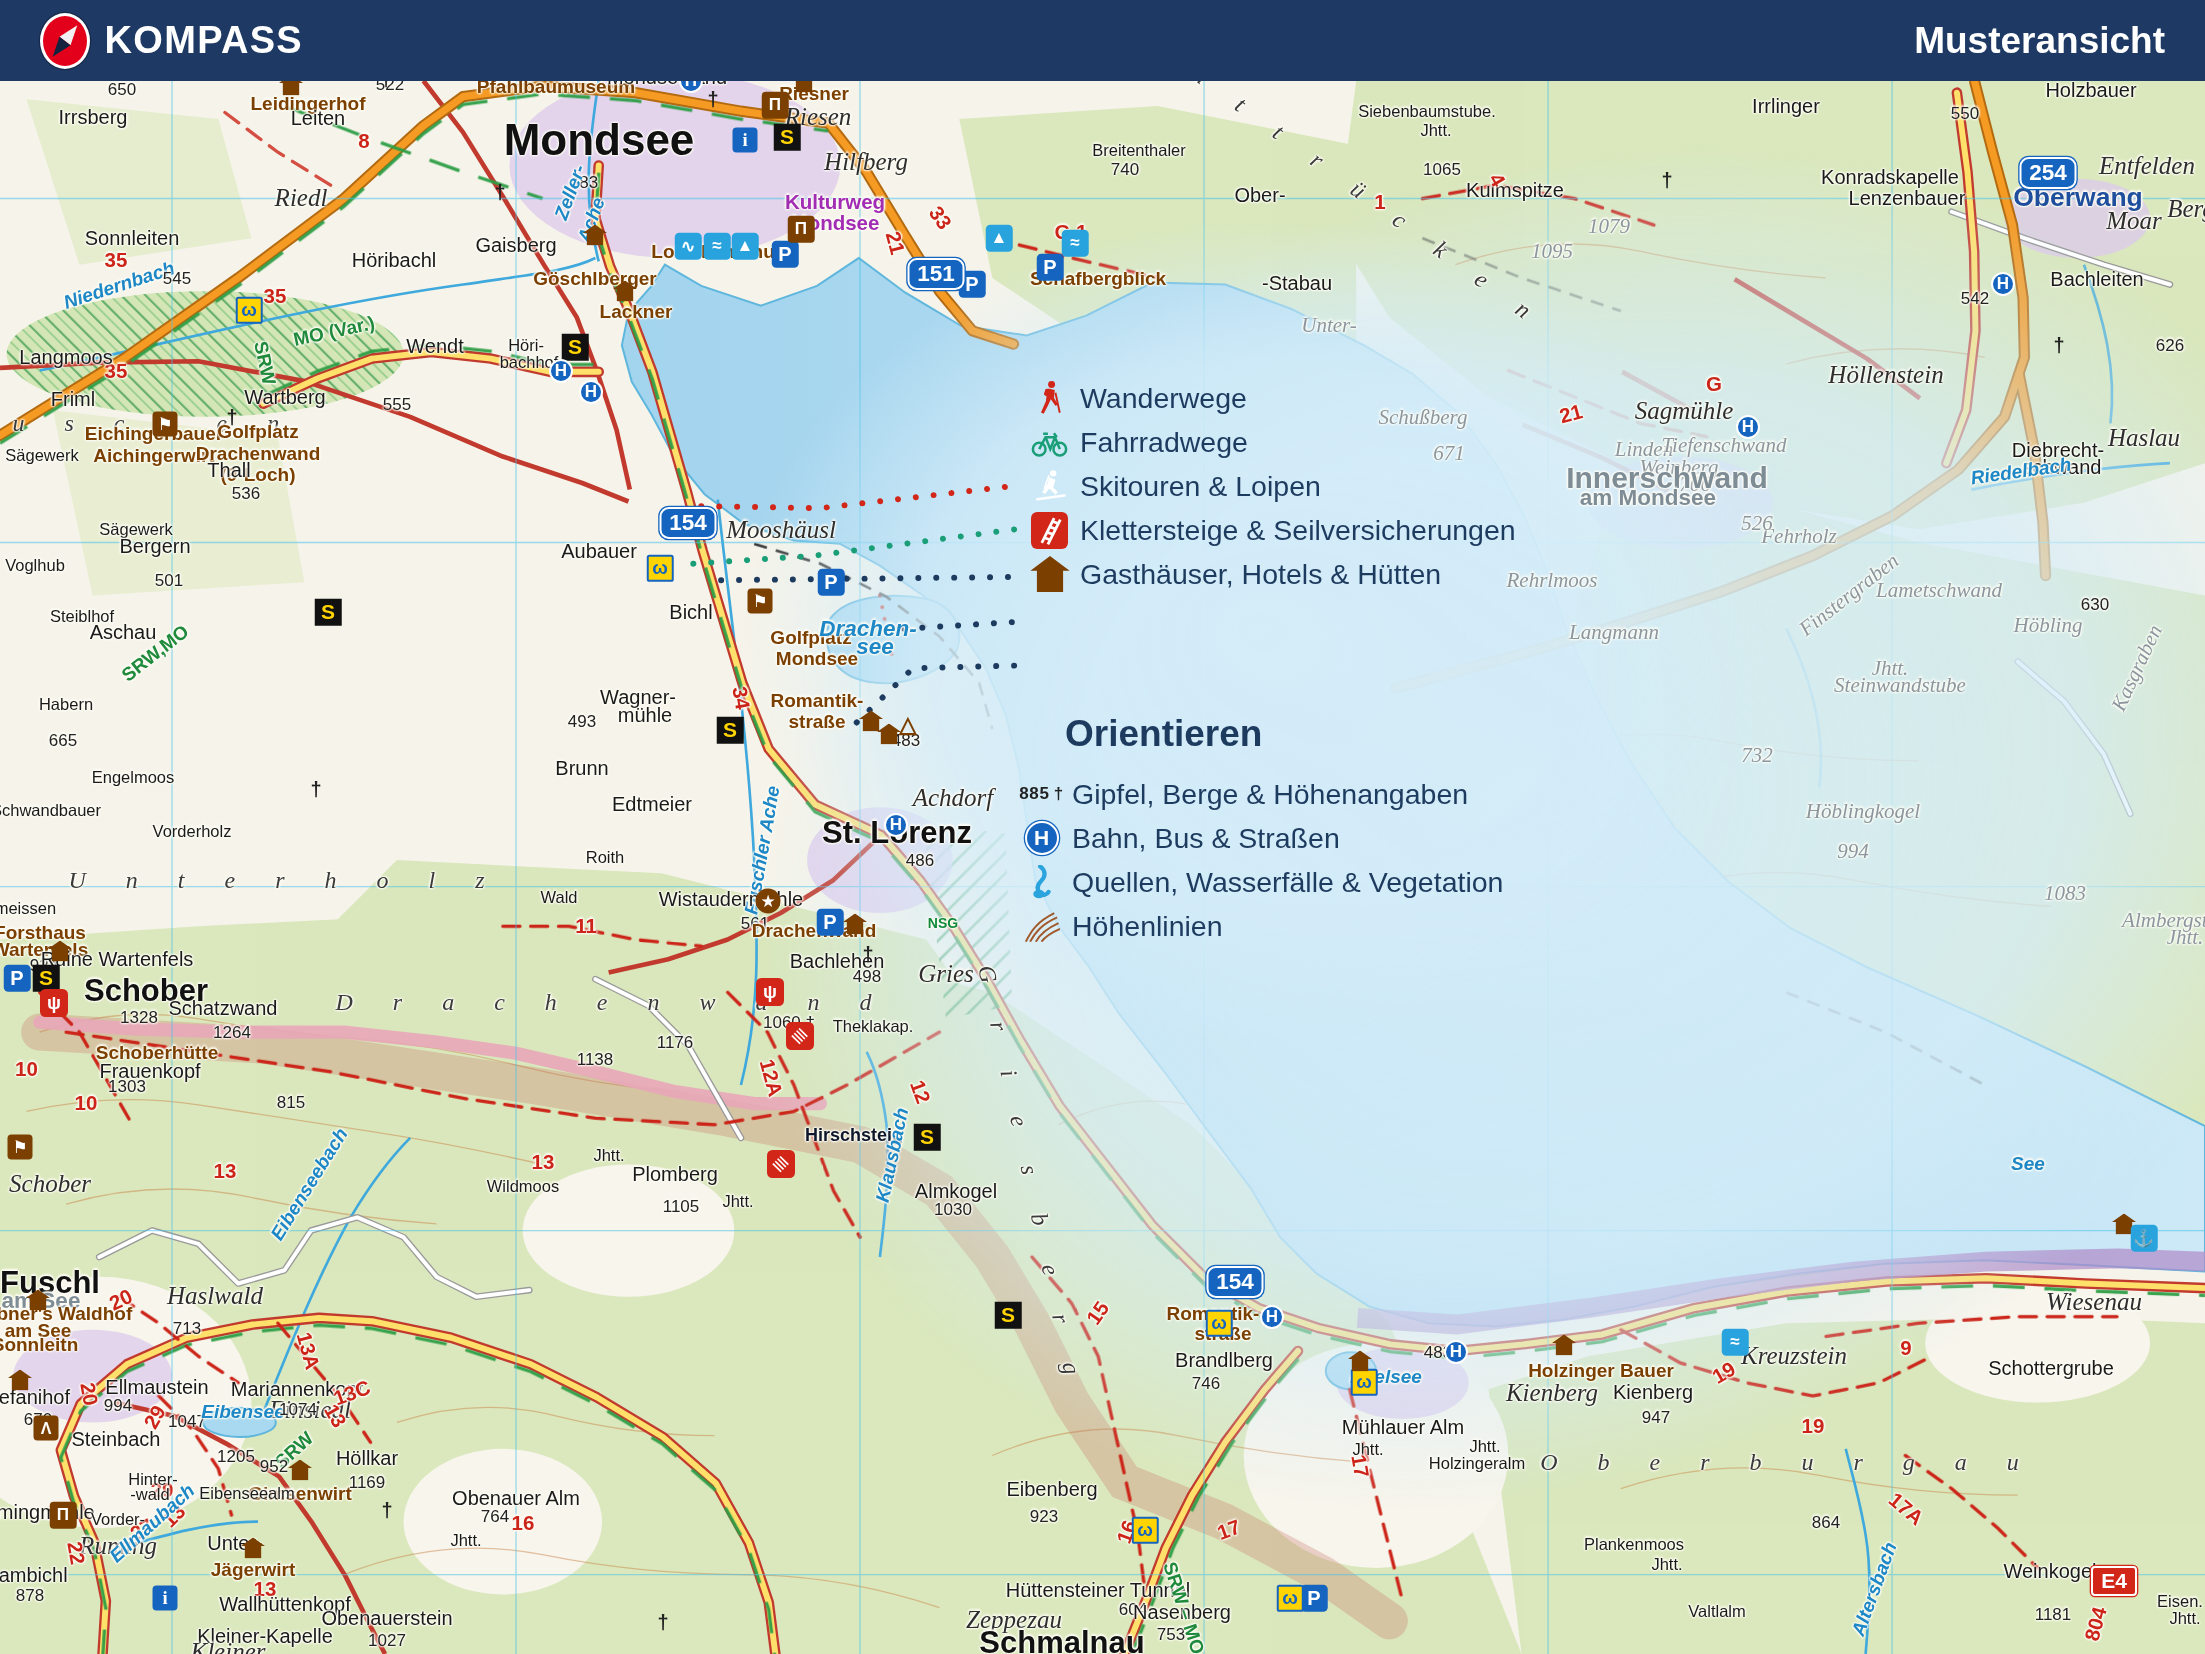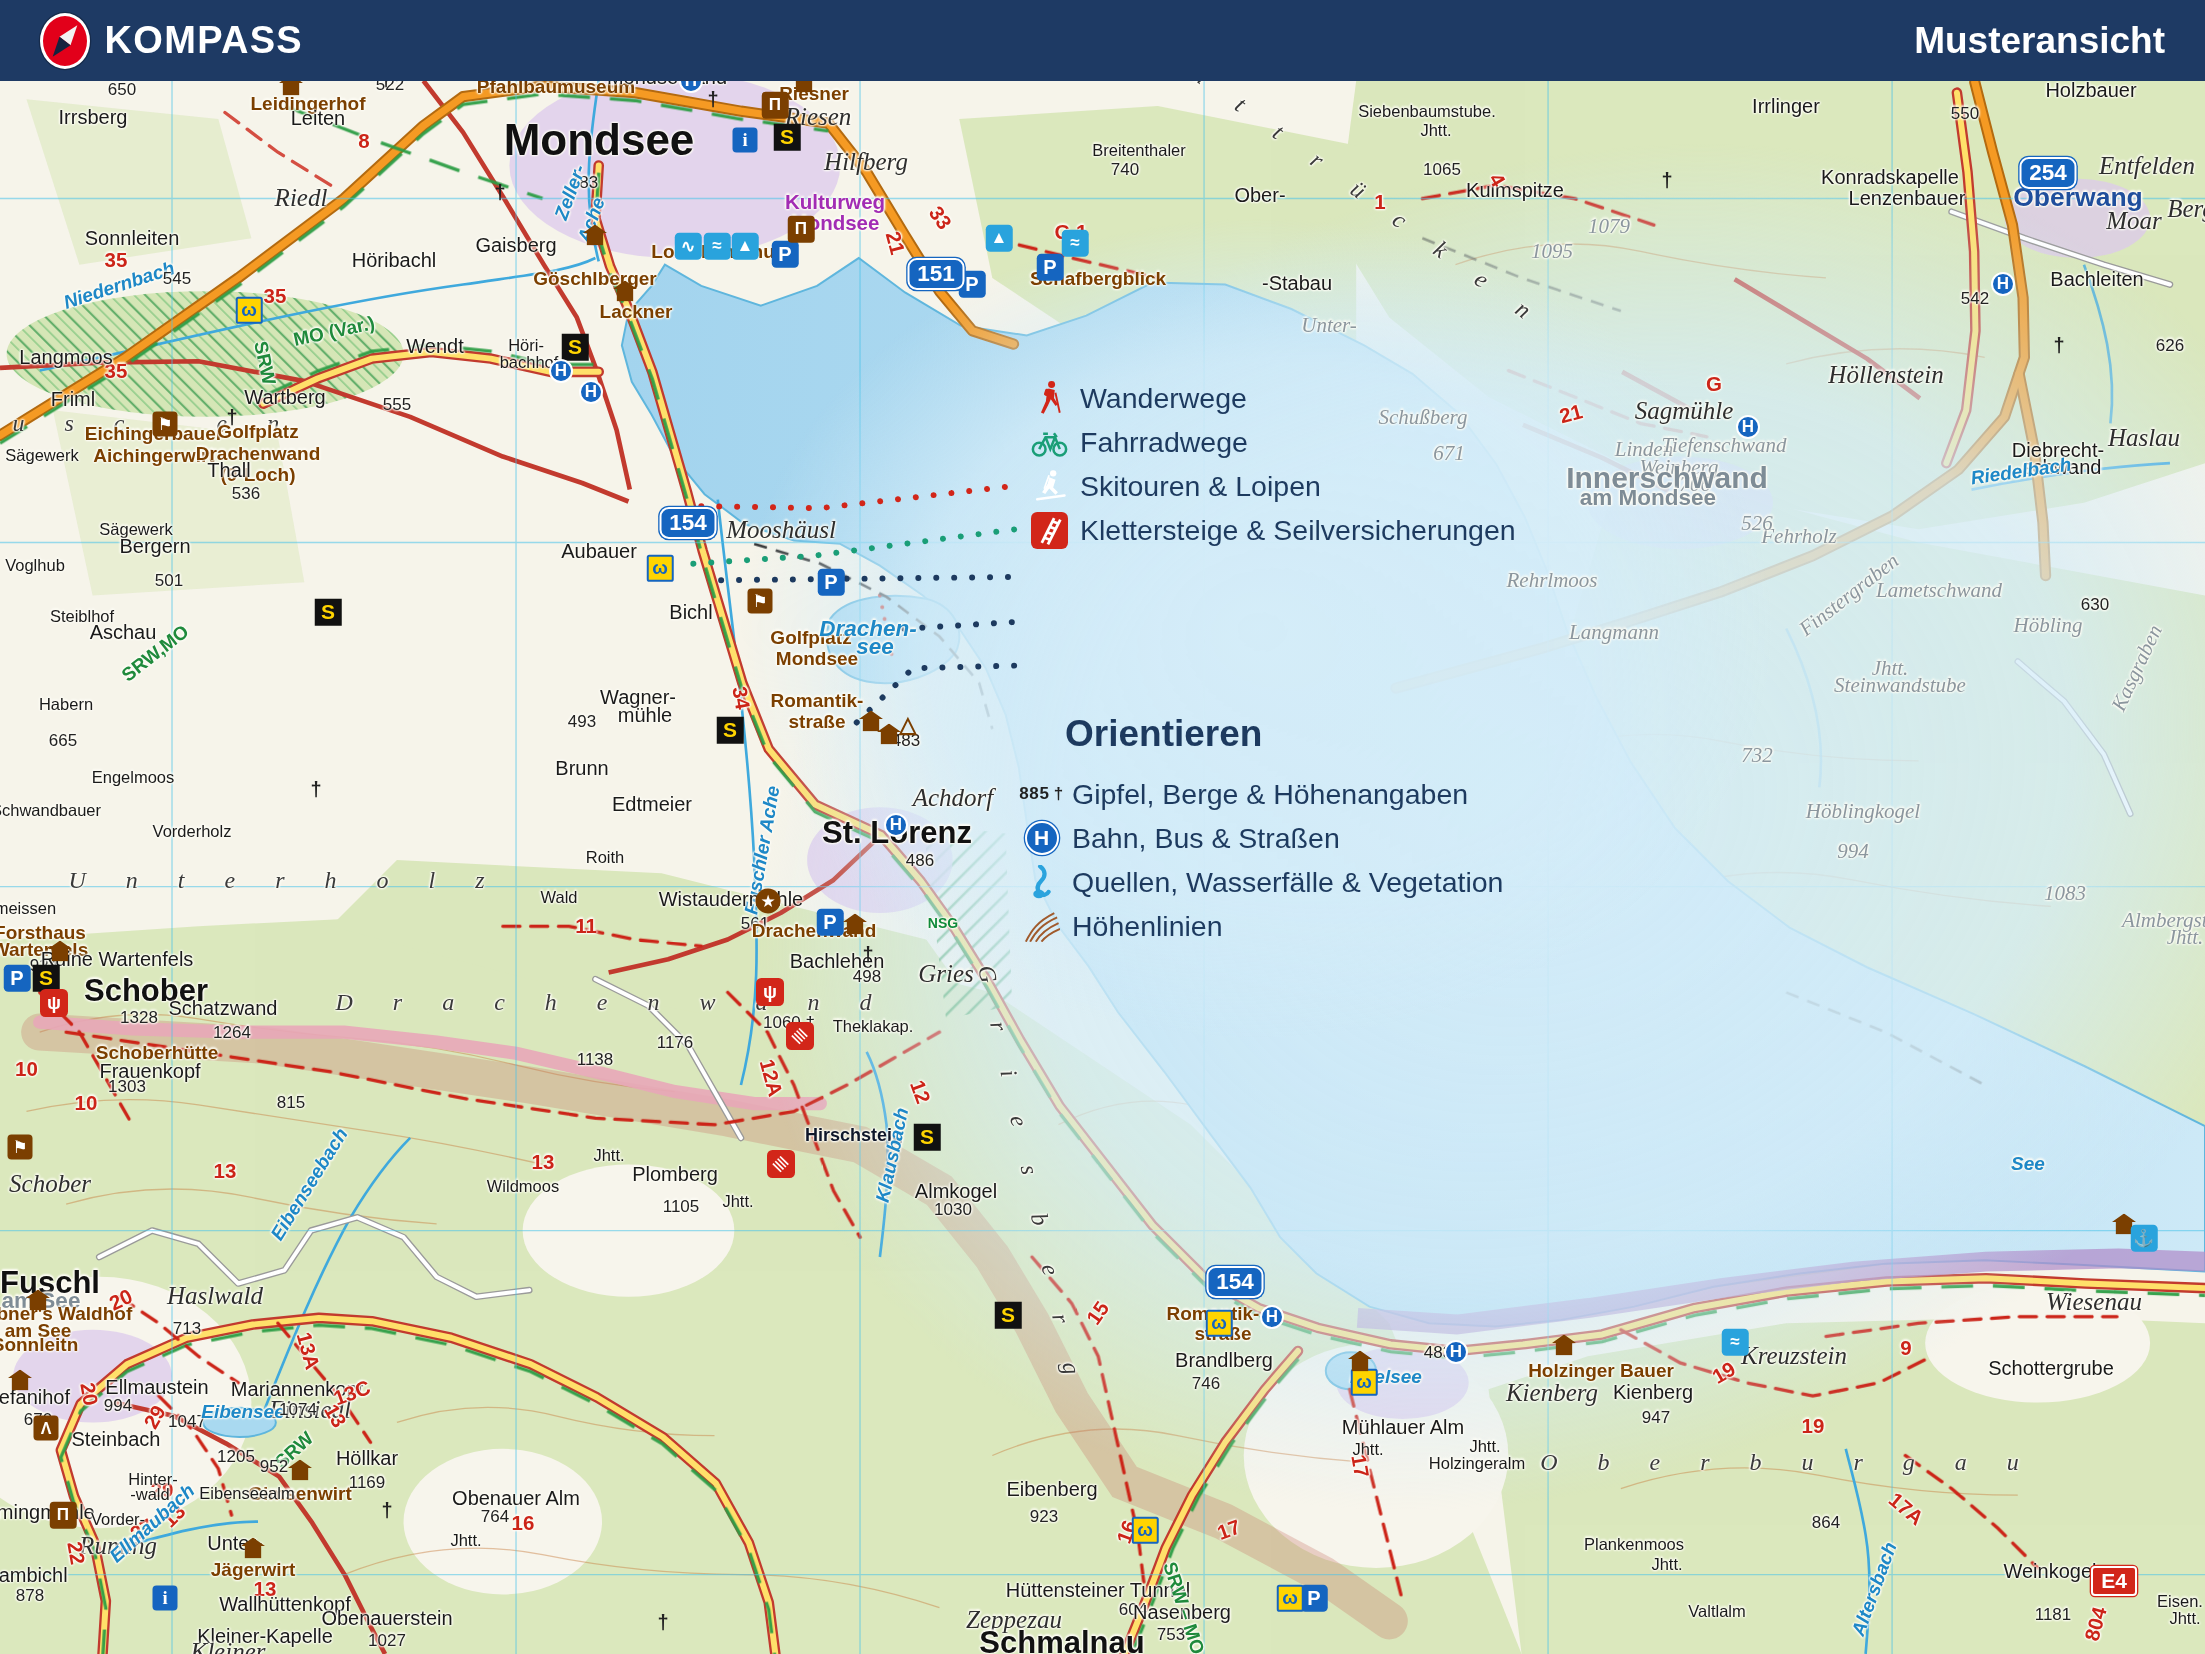--- a/index.html
+++ b/index.html
@@ -356,20 +356,28 @@
                 <line x1="7" y1="20" x2="15" y2="4"></line>
                 <line x1="11" y1="21" x2="19" y2="5"></line>
                 <line x1="8.2" y1="16.5" x2="12.4" y2="18"></line>
                 <line x1="10" y1="13" x2="14.2" y2="14.5"></line>
                 <line x1="11.8" y1="9.5" x2="16" y2="11"></line>
                 <line x1="13.6" y1="6" x2="17.8" y2="7.5"></line>
               </g>
             </svg>
           </span>
           <span class="leg-lab">Klettersteige &amp; Seilversicherungen</span>
+        </div>
+        <div class="leg-row">
+          <span class="leg-ico">
+            <svg width="40" height="36" viewBox="0 0 24 22">
+              <path d="M12 0 L24 9 L20 9 L20 22 L4 22 L4 9 L0 9 Z" fill="#7b3f00"></path>
+            </svg>
+          </span>
+          <span class="leg-lab">Gasthäuser, Hotels &amp; Hütten</span>
         </div>
       </div>
   </div>
   <div id="legend-ori" class="legend" style="left:1011px;top:713px;">
     <div class="leg-title">Orientieren</div>
     <div class="leg-rows">
         <div class="leg-row">
           <span class="leg-ico">
             <span style="font-weight:bold;font-size:17px;color:#222;letter-spacing:0.7px;">885 †</span>
           </span>

